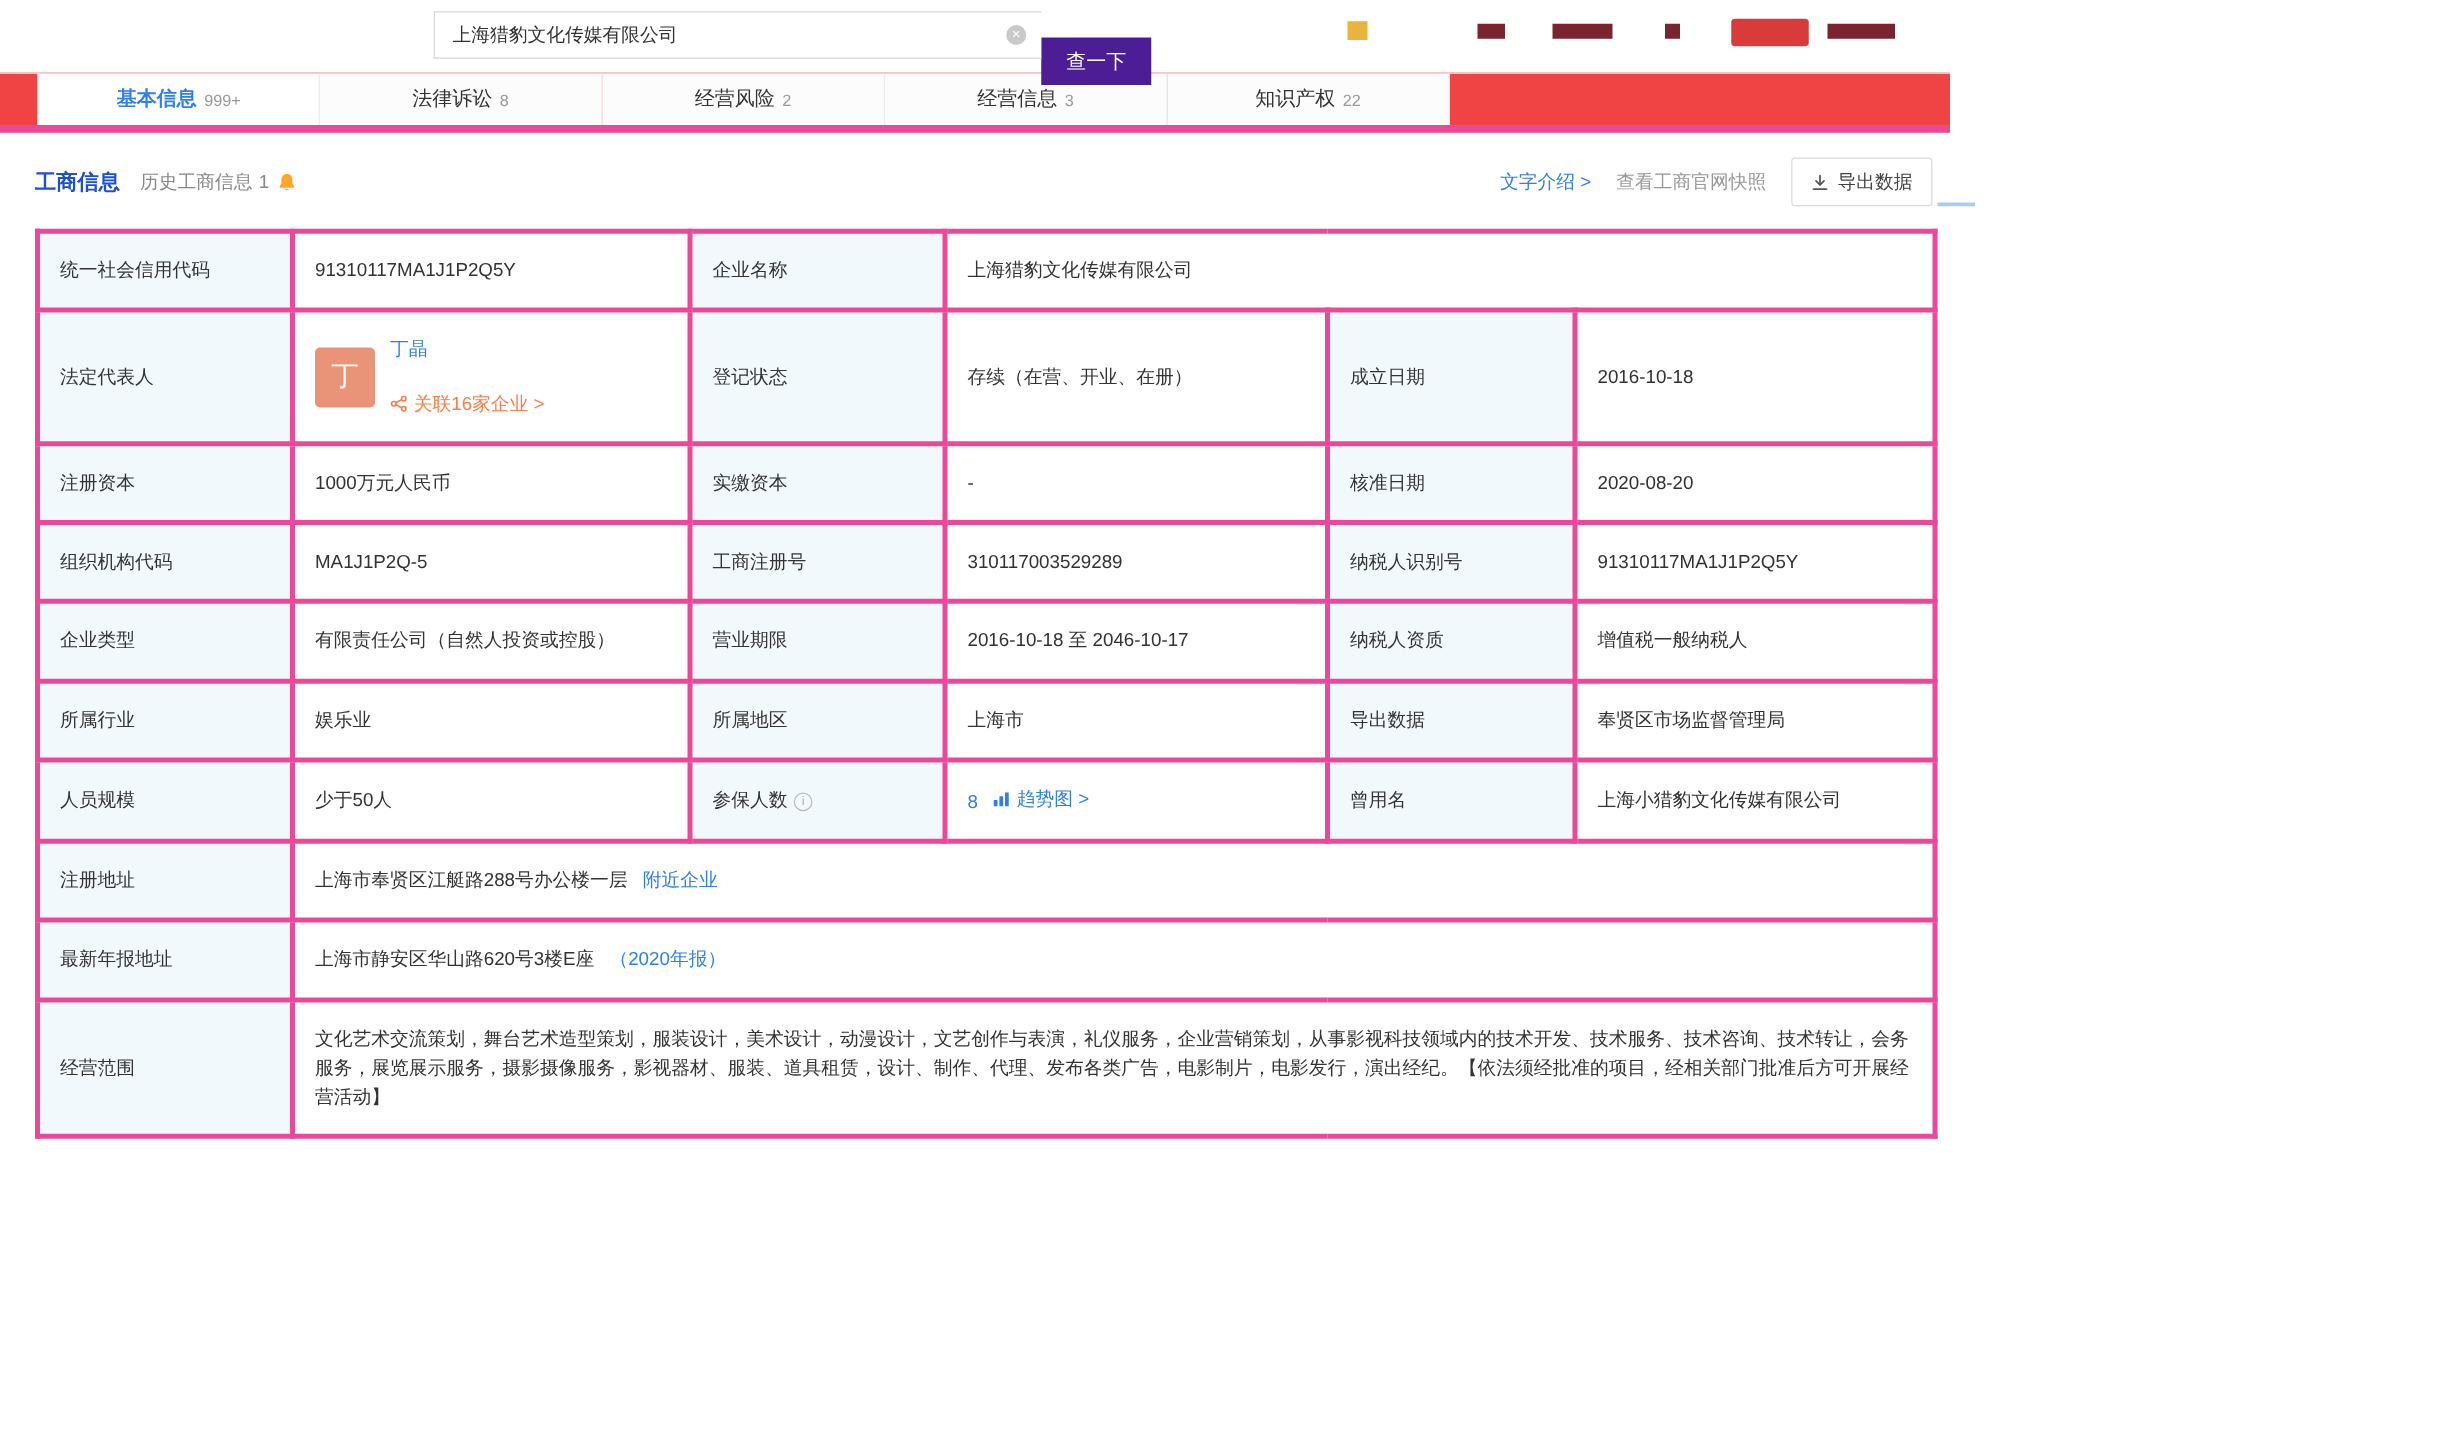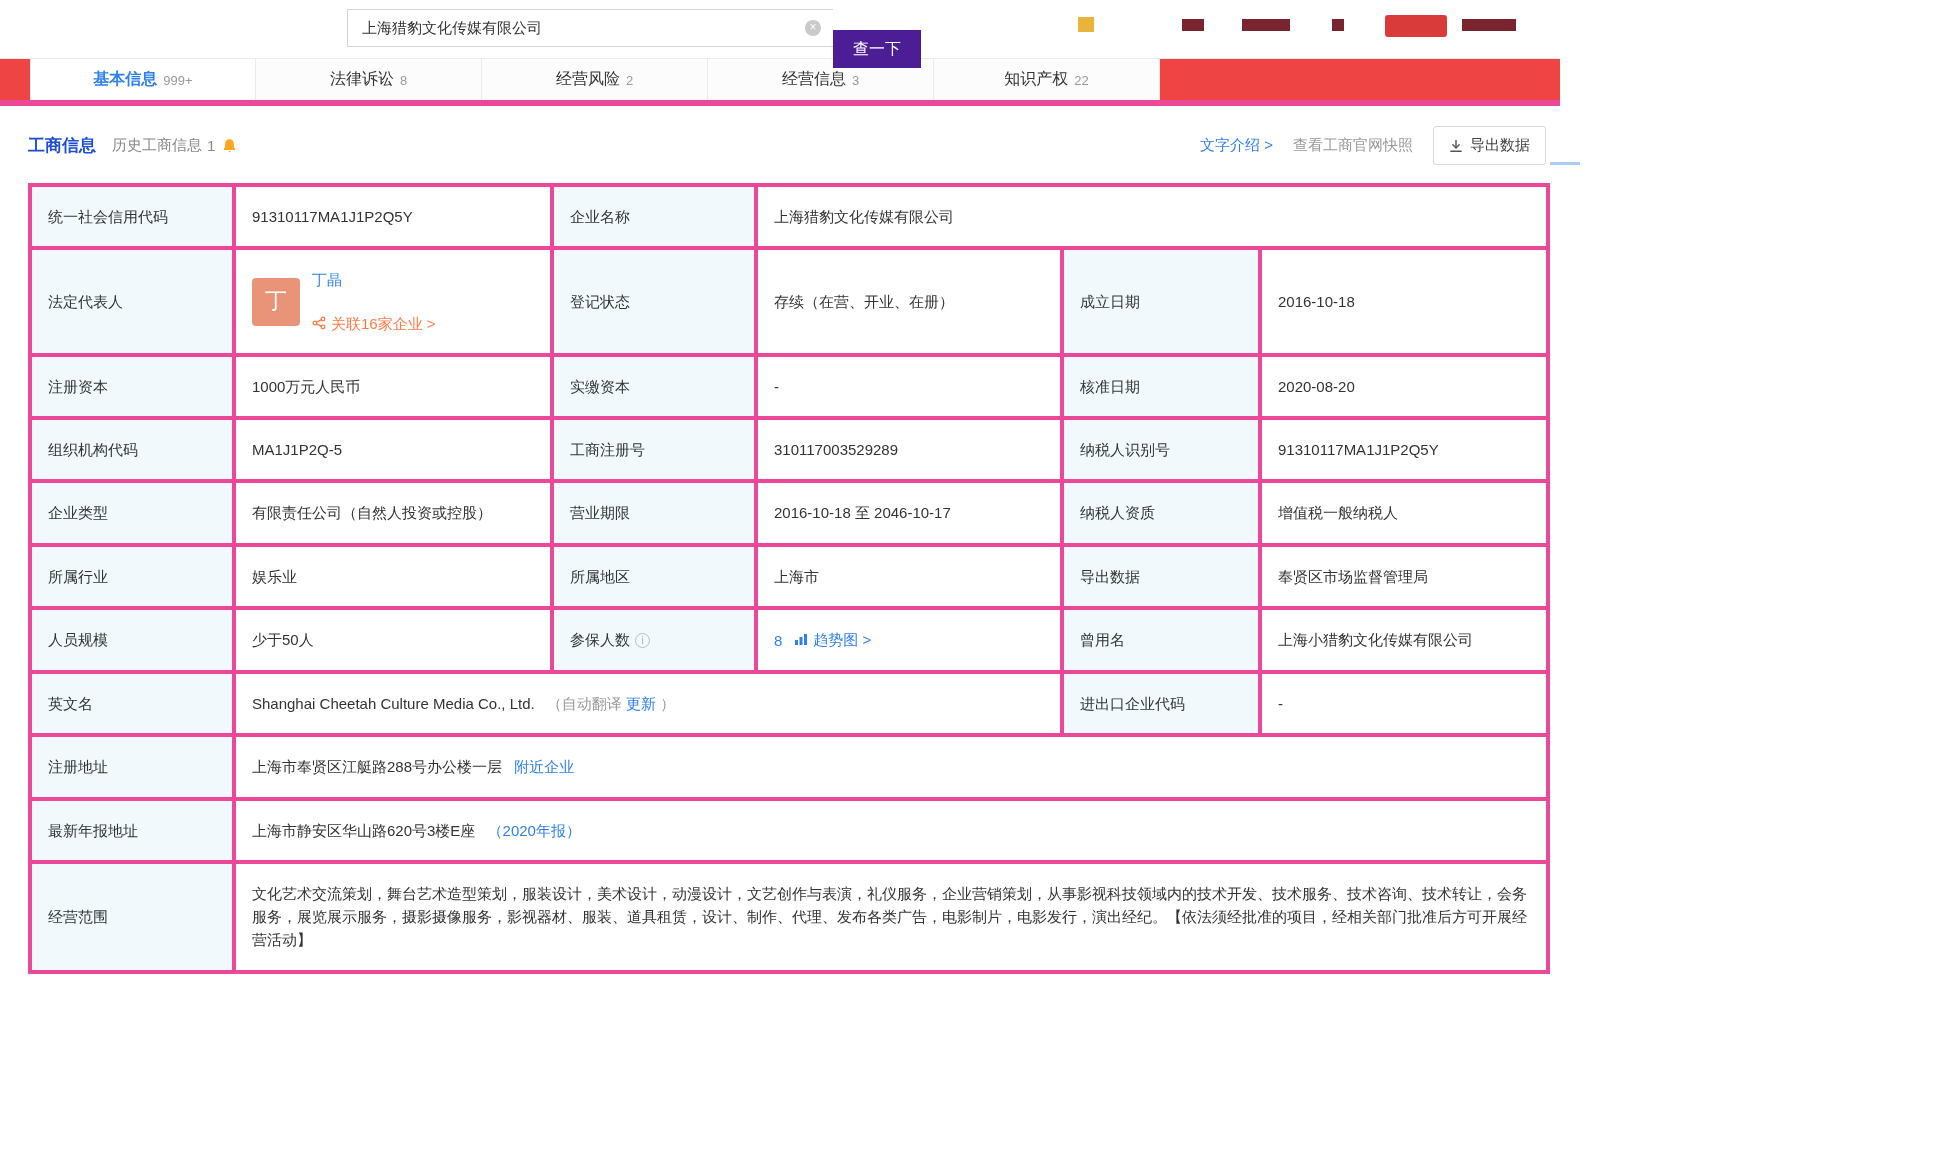--- a/index.html
+++ b/index.html
@@ -274,31 +274,20 @@
                 <rect x="10" y="1" width="3" height="11" fill="#2f80ed"></rect>
               </svg>
             </span>
               <span class="lk">趋势图 &gt;</span>
             </span>
         </td>
         <td class="lbl">曾用名</td>
         <td class="val">上海小猎豹文化传媒有限公司</td>
       </tr>
 
-      <tr>
-        <td class="lbl">英文名</td>
-        <td class="val" colspan="3">
-          <span>Shanghai Cheetah Culture Media Co., Ltd.</span>
-          <span class="muted gap-l">（自动翻译</span>
-          <span class="lk">更新</span>
-          <span class="muted">）</span>
-        </td>
-        <td class="lbl">进出口企业代码</td>
-        <td class="val">-</td>
-      </tr>
 
       <tr>
         <td class="lbl">注册地址</td>
         <td class="val" colspan="5">
           <span>上海市奉贤区江艇路288号办公楼一层</span>
           <span class="lk gap-l">附近企业</span>
         </td>
       </tr>
 
       <tr>

